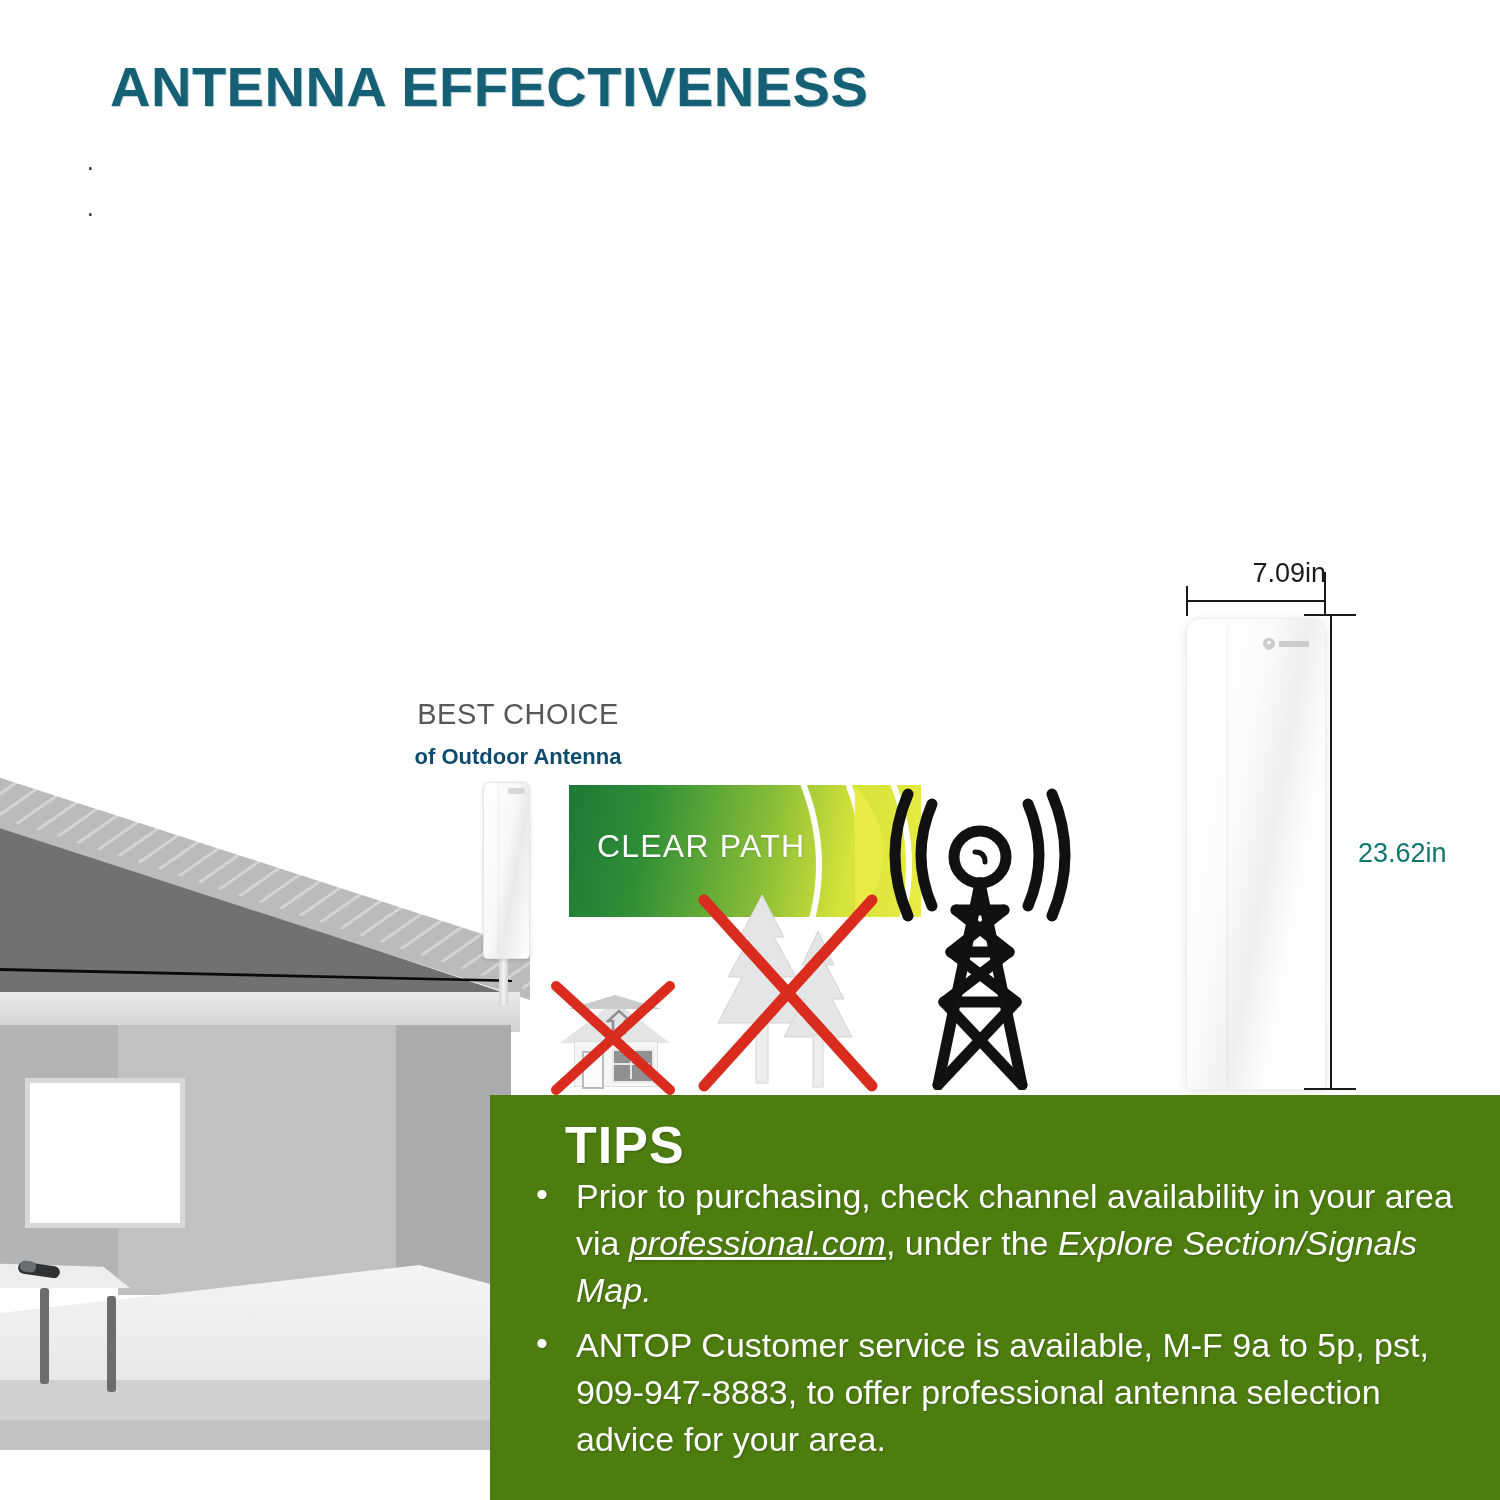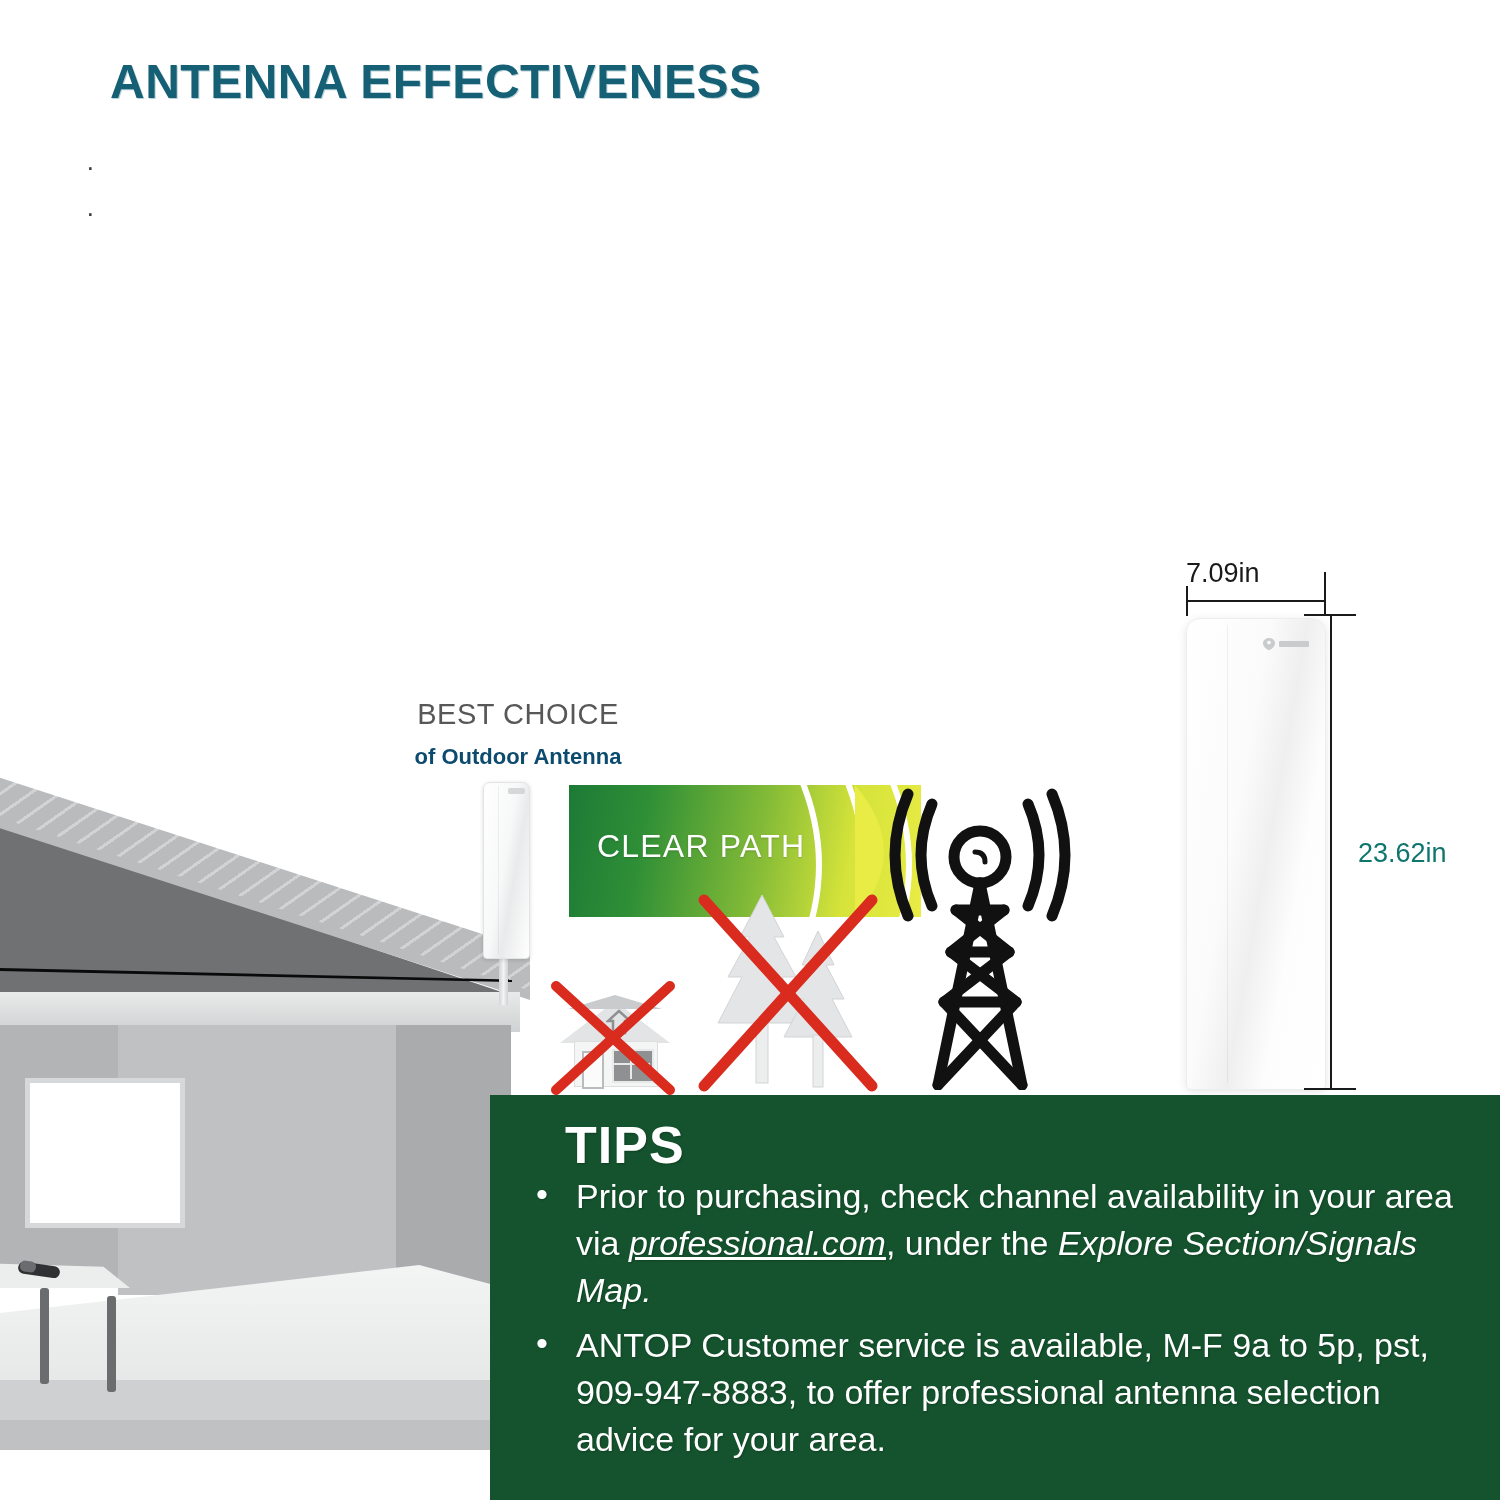--- a/index.html
+++ b/index.html
@@ -8,21 +8,21 @@
     background:#ffffff;
     font-family:"Liberation Sans", sans-serif;
     overflow:hidden;
     position:relative;
   }
   .stage{position:absolute;left:0;top:0;width:1500px;height:1500px;overflow:hidden;}
 
   
   .title{
     position:absolute;left:110px;top:54px;
-    font-size:48px;font-weight:bold;letter-spacing:0.5px;
+    font-size:56px;font-weight:bold;letter-spacing:0.5px;
     color:#166076;
     text-shadow:1px 1px 0 #b9d2d9;
     white-space:nowrap;
   }
   .bullets{position:absolute;left:86px;top:145px;width:1340px;}
   .bl{
     display:block;position:relative;
     font-size:33px;line-height:42px;color:#3b3b3b;
     font-weight:300;
     margin-bottom:46px;
@@ -175,31 +175,31 @@
   .product:after{
     content:"";position:absolute;left:40px;top:6px;width:1px;height:458px;
     background:rgba(0,0,0,.05);
   }
   .prod-logo{
     position:absolute;right:14px;top:18px;width:48px;height:14px;
   }
   .dim-top{position:absolute;left:1186px;top:600px;width:140px;height:2px;background:#1a1a1a;}
   .dim-top-l{position:absolute;left:1186px;top:586px;width:2px;height:30px;background:#1a1a1a;}
   .dim-top-r{position:absolute;left:1324px;top:572px;width:2px;height:44px;background:#1a1a1a;}
-  .dim-top-lbl{position:absolute;left:1186px;top:558px;width:140px;text-align:left;font-size:27px;color:#1a1a1a;}
+  .dim-top-lbl{position:absolute;left:1186px;top:558px;width:140px;text-align:right;font-size:27px;color:#1a1a1a;}
 
   .dim-right{position:absolute;left:1330px;top:614px;width:2px;height:476px;background:#1a1a1a;}
   .dim-right-t{position:absolute;left:1304px;top:614px;width:52px;height:2px;background:#1a1a1a;}
   .dim-right-b{position:absolute;left:1304px;top:1088px;width:52px;height:2px;background:#1a1a1a;}
   .dim-right-lbl{position:absolute;left:1358px;top:838px;font-size:27px;color:#0f766e;white-space:nowrap;}
 
   
   .tips{
     position:absolute;left:490px;top:1095px;width:1010px;height:405px;
-    background:#14532d;
+    background:#4d7c0f;
   }
   .tips-title{
     position:absolute;left:75px;top:20px;
     font-size:52px;font-weight:bold;color:#ffffff;letter-spacing:1px;
     text-shadow:1px 1px 2px rgba(0,0,0,.25);
   }
   .tip-list{position:absolute;left:28px;top:78px;width:960px;}
   .tip{
     position:relative;padding-left:58px;
     color:#ffffff;font-size:34px;line-height:47px;font-weight:400;

